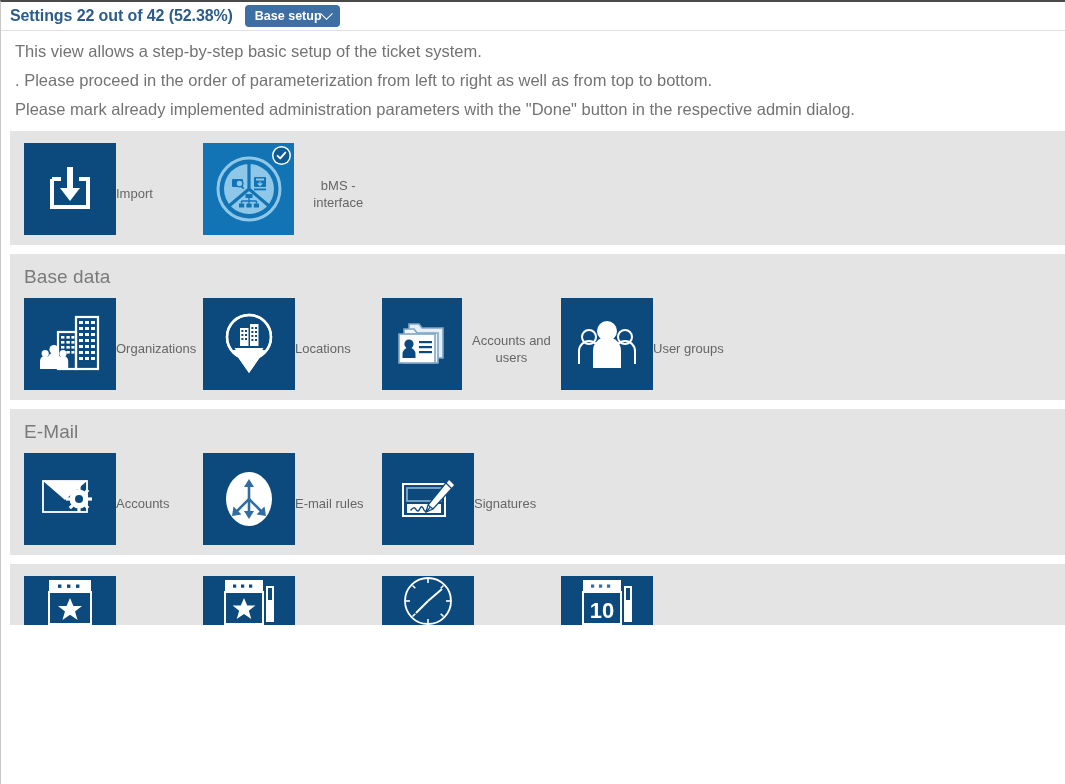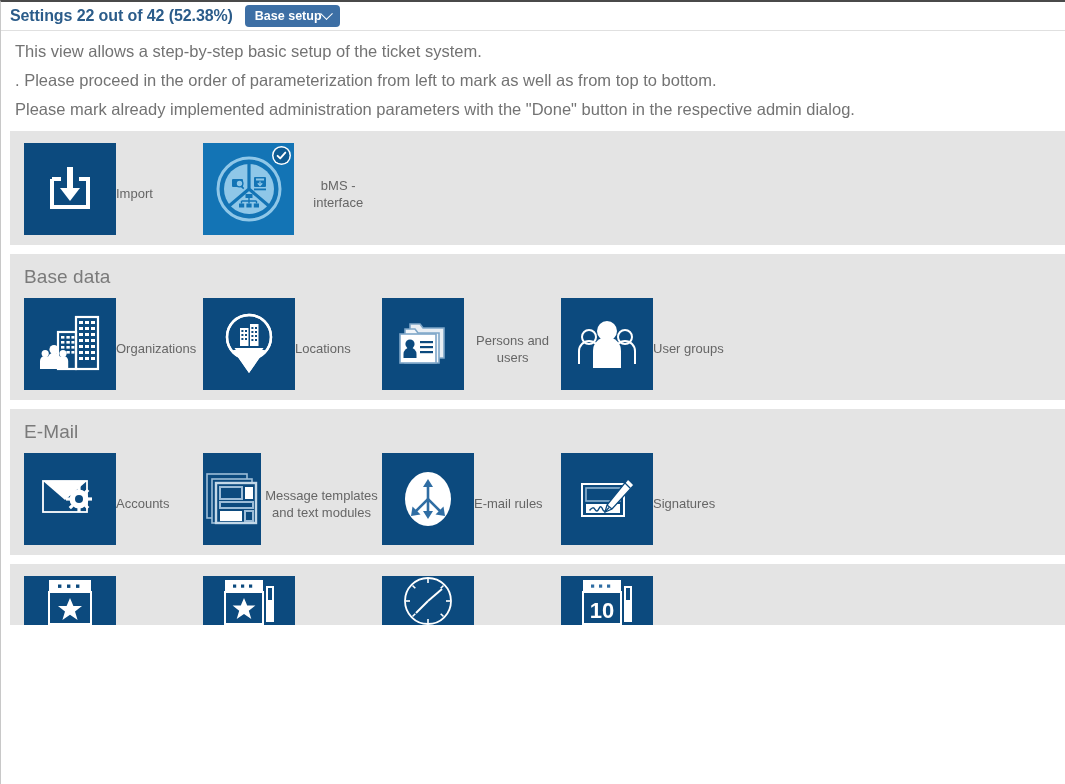--- a/index.html
+++ b/index.html
@@ -143,21 +143,21 @@
   <div class="topbar">
     <span class="topbar-status">Settings 22 out of 42 (52.38%)</span>
     <button class="setup-btn">
       <span>Base setup</span>
       <span class="chev"></span>
     </button>
   </div>
 
   <div class="intro">
     <p>This view allows a step-by-step basic setup of the ticket system.</p>
-    <p>. Please proceed in the order of parameterization from left to mark as well as from top to bottom.</p>
+    <p>. Please proceed in the order of parameterization from left to right as well as from top to bottom.</p>
     <p>Please mark already implemented administration parameters with the "Done" button in the respective admin dialog.</p>
   </div>
 
   <div class="band">
     <div class="tiles">
 
       <div class="tile">
         <div class="tile-img">
           <svg width="56" height="56" viewBox="0 0 56 56">
             <path d="M10 18 V46 H46 V18 H37" fill="none" stroke="#fff" stroke-width="4"></path>
@@ -312,21 +312,21 @@
             <rect x="8" y="17" width="36" height="29" fill="#fff" stroke="#7ea6c8" stroke-width="1.6"></rect>
             <circle cx="18" cy="27" r="4.6" fill="#0c4a7e"></circle>
             <path d="M11.5 41 v-4 a6.5 6.5 0 0 1 13 0 v4 Z" fill="#0c4a7e"></path>
             <g fill="#0c4a7e">
               <rect x="28" y="24" width="13" height="2.2"></rect>
               <rect x="28" y="29" width="13" height="2.2"></rect>
               <rect x="28" y="34" width="13" height="2.2"></rect>
             </g>
           </svg>
         </div>
-        <div class="tile-label">Persons and users</div>
+        <div class="tile-label">Accounts and users</div>
       </div>
 
       <div class="tile">
         <div class="tile-img">
           <svg width="64" height="56" viewBox="0 0 64 56">
             <circle cx="14" cy="21" r="7" fill="none" stroke="#fff" stroke-width="2"></circle>
             <path d="M4 48 v-13 a10 10 0 0 1 20 0 v13" fill="none" stroke="#fff" stroke-width="2"></path>
             <circle cx="50" cy="21" r="7" fill="none" stroke="#fff" stroke-width="2"></circle>
             <path d="M40 48 v-13 a10 10 0 0 1 20 0 v13" fill="none" stroke="#fff" stroke-width="2"></path>
             <circle cx="32" cy="15" r="10" fill="#fff"></circle>
@@ -360,35 +360,20 @@
                 <rect x="-1.6" y="9" width="3.2" height="4" transform="rotate(45)"></rect>
                 <rect x="-13" y="-1.6" width="4" height="3.2" transform="rotate(45)"></rect>
                 <rect x="9" y="-1.6" width="4" height="3.2" transform="rotate(45)"></rect>
               </g>
             </g>
           </svg>
         </div>
         <div class="tile-label">Accounts</div>
       </div>
 
-      <div class="tile">
-        <div class="tile-img">
-          <svg width="58" height="58" viewBox="0 0 58 58">
-            <rect x="4" y="4" width="40" height="44" fill="#0c4a7e" stroke="#9dbdd8" stroke-width="1.6"></rect>
-            <rect x="9" y="9" width="40" height="44" fill="#0c4a7e" stroke="#9dbdd8" stroke-width="1.6"></rect>
-            <rect x="13" y="13" width="40" height="40" fill="#0c4a7e" stroke="#c3d8e8" stroke-width="2.4"></rect>
-            <rect x="17" y="17" width="22" height="12" fill="#0c4a7e" stroke="#9dbdd8" stroke-width="2"></rect>
-            <rect x="42" y="17" width="8" height="12" fill="#fff"></rect>
-            <rect x="17" y="32" width="33" height="6" fill="#0c4a7e" stroke="#9dbdd8" stroke-width="2"></rect>
-            <rect x="17" y="41" width="22" height="10" fill="#fff"></rect>
-            <rect x="42" y="41" width="8" height="10" fill="#0c4a7e" stroke="#9dbdd8" stroke-width="2"></rect>
-          </svg>
-        </div>
-        <div class="tile-label">Message templates and text modules</div>
-      </div>
 
       <div class="tile">
         <div class="tile-img">
           <svg width="62" height="62" viewBox="0 0 62 62">
             <ellipse cx="31" cy="31" rx="23" ry="27" fill="#fff"></ellipse>
             <g fill="none" stroke="#2f6da3" stroke-width="2.6">
               <path d="M31 16 v30"></path>
               <path d="M18 44 L31 31 L44 44"></path>
             </g>
             <g fill="#2f6da3">

